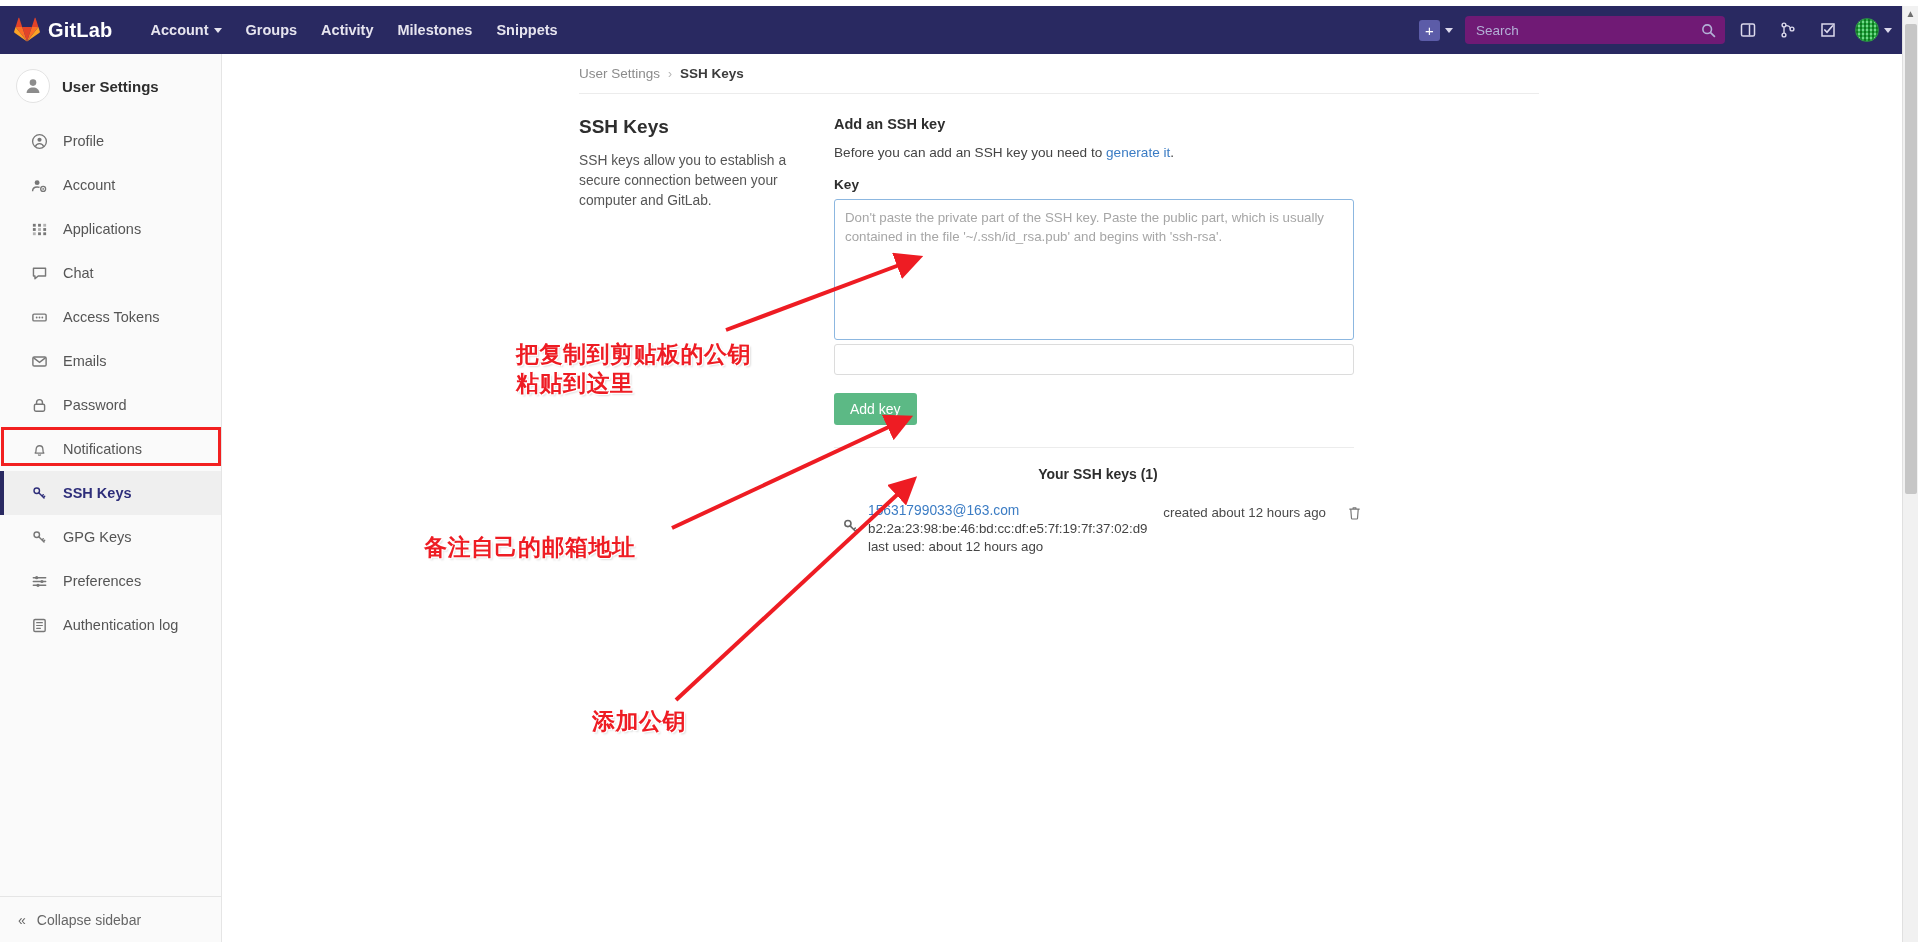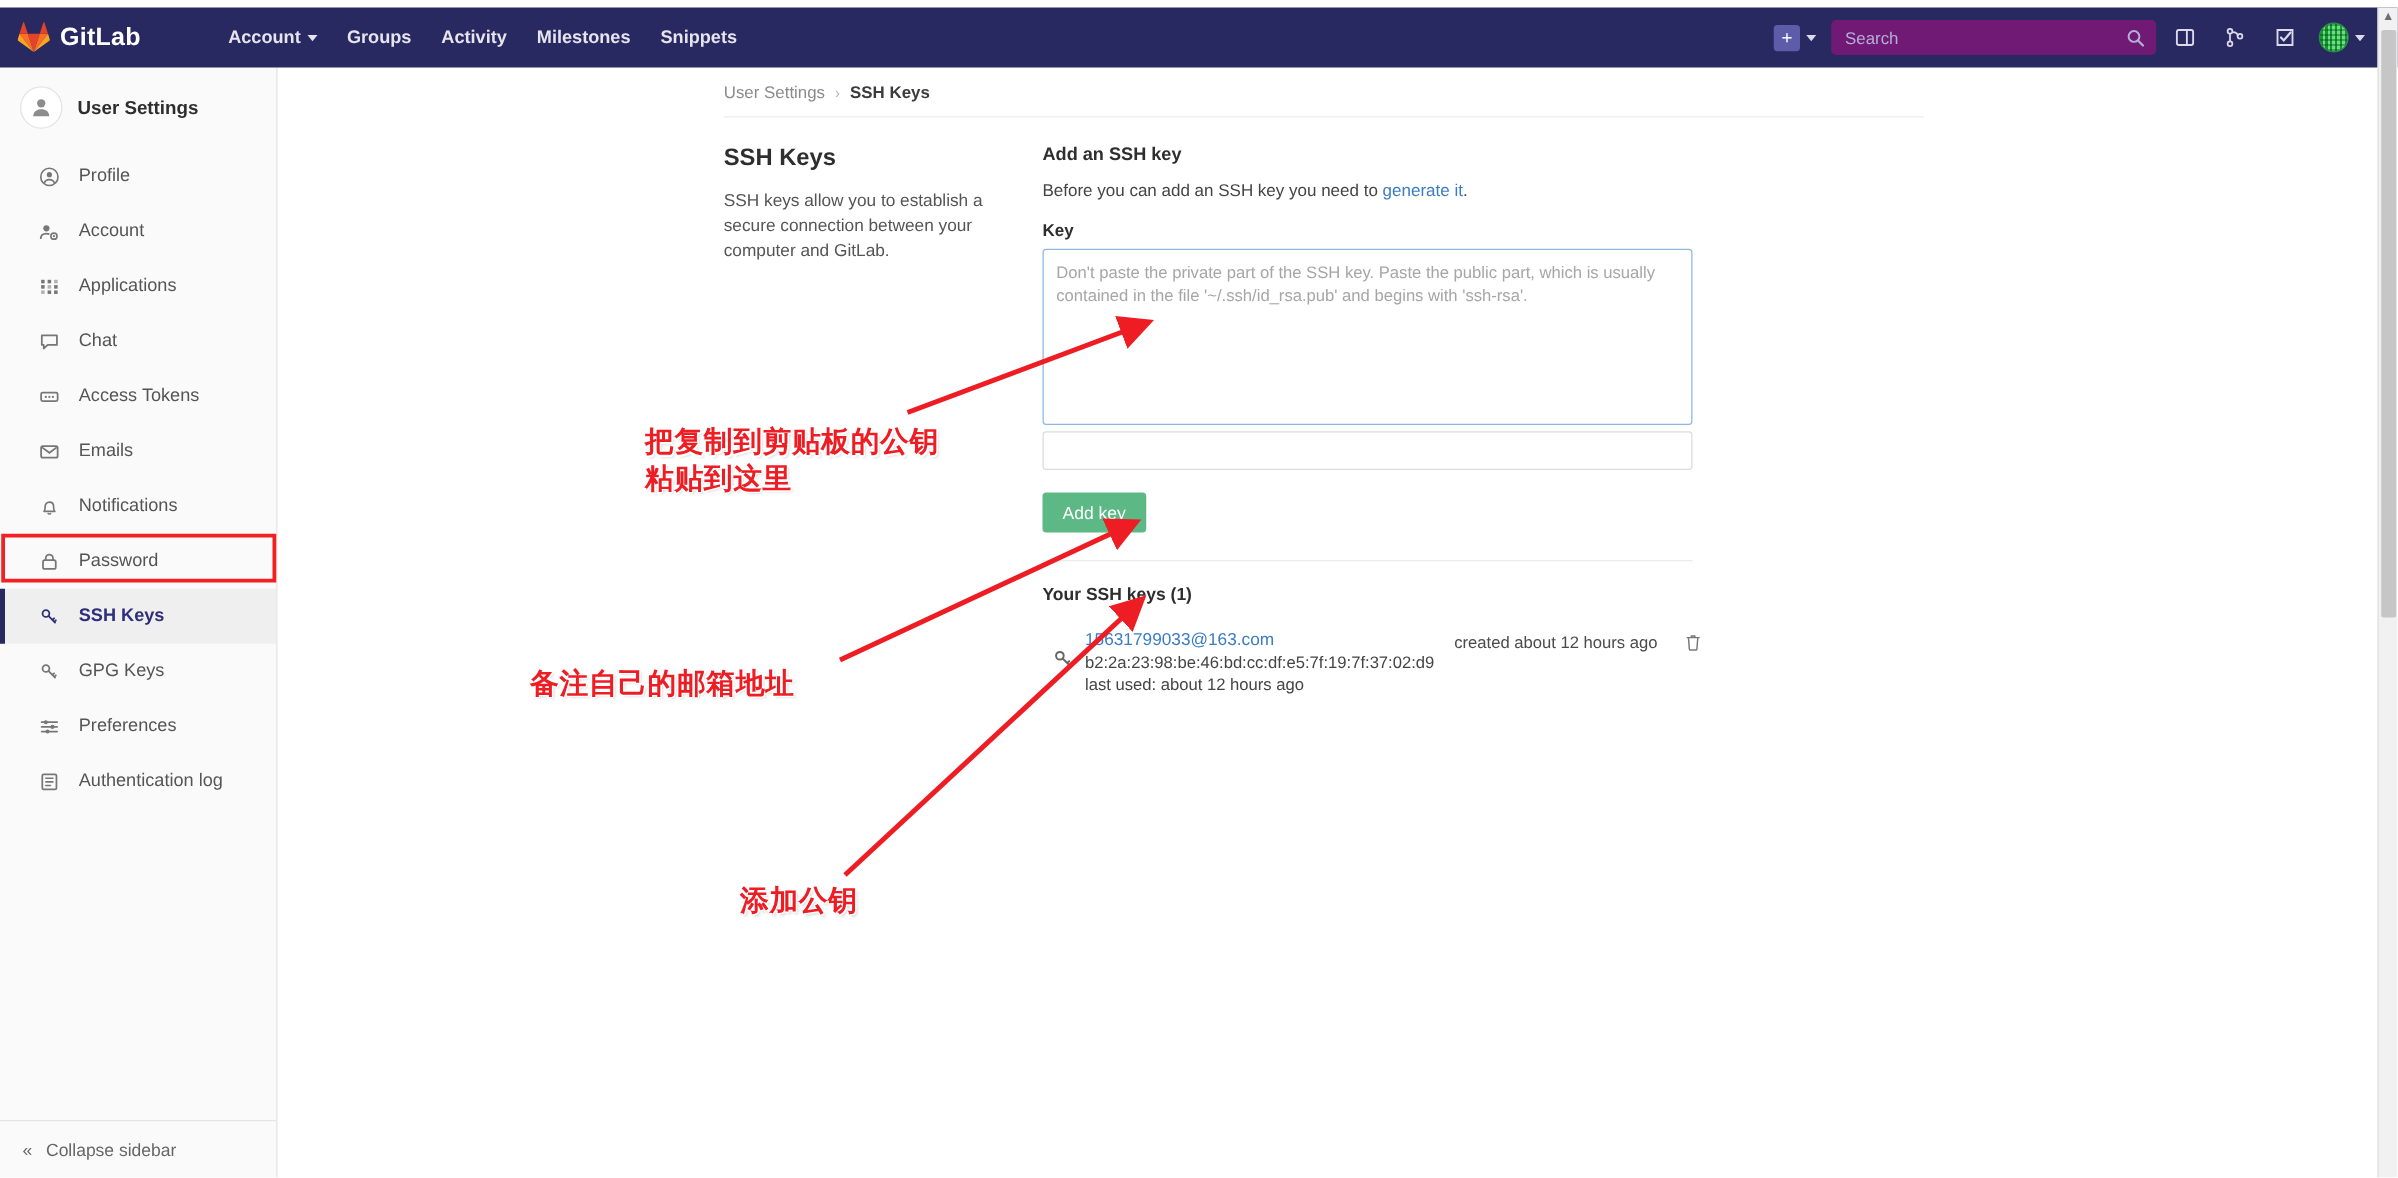--- a/index.html
+++ b/index.html
@@ -10,21 +10,21 @@
     font-family: "Liberation Sans", "DejaVu Sans", sans-serif;
     overflow: hidden;
   }
   #page { position: relative; width: 1918px; height: 942px; background: #fff; }
 
   
   .navbar {
     position: absolute; top: 6px; left: 0; width: 1918px; height: 48px;
     background: #292961; display: flex; align-items: center; z-index: 20;
   }
-  .nav-left { display: flex; align-items: center; padding-left: 14px; gap: 32px; }
+  .nav-left { display: flex; align-items: center; padding-left: 14px; }
   .brand { display: flex; align-items: center; margin-right: 26px; }
   .brand-logo { width: 26px; height: 26px; margin-right: 8px; }
   .brand-name { color: #fff; font-size: 20px; font-weight: 600; letter-spacing: .2px; }
   .nav-items { display: flex; align-items: center; }
   .nav-item {
     color: #e6e4ef; font-size: 14.5px; font-weight: 600;
     padding: 6px 12px; cursor: pointer; display: flex; align-items: center; gap: 5px;
     white-space: nowrap;
   }
   .caret { width: 0; height: 0; border-left: 4px solid transparent; border-right: 4px solid transparent;
@@ -119,21 +119,21 @@
   .title-input {
     width: 520px; height: 31px; border: 1px solid #dcdcdc; border-radius: 3px;
     padding: 0 9px; font-size: 13.5px; font-family: inherit; outline: none; background: #fff;
   }
   .addkey-btn {
     margin-top: 18px; background: #5cb985; border: none; border-radius: 3px;
     color: #fff; font-size: 14px; font-family: inherit; font-weight: 400;
     padding: 8px 16px; cursor: pointer;
   }
   .sec-rule { width: 520px; height: 1px; background: #ececec; margin: 22px 0 0 0; }
-  .keys-head { font-size: 14px; font-weight: 600; color: #2e2e2e; margin-top: 18px; }
+  .keys-head { font-size: 14px; font-weight: 600; color: #2e2e2e; margin-top: 18px; text-align: center; }
   .key-row { display: flex; align-items: flex-start; margin-top: 21px; }
   .key-ico { width: 34px; padding-top: 13px; flex: none; display: flex; justify-content: center; color: #666; }
   .key-info { flex: 1; }
   .key-title { color: #3b7cc4; font-size: 13.8px; cursor: pointer; text-decoration: none; display: block; }
   .key-fp { color: #444; font-size: 13.3px; margin-top: 3px; }
   .key-used { color: #444; font-size: 13.3px; margin-top: 3px; }
   .key-meta { display: flex; align-items: flex-start; gap: 21px; padding-top: 2px; }
   .key-created { color: #4a4a4a; font-size: 13.3px; white-space: nowrap; }
   .trash { color: #777; cursor: pointer; }
 
@@ -309,34 +309,34 @@
           <svg width="17" height="17" viewBox="0 0 18 18">
               <rect x="2" y="4.2" width="14" height="9.6" rx="1.4" fill="none" stroke="#777" stroke-width="1.5"></rect>
               <path d="M2.8 5.2L9 9.8l6.2-4.6" fill="none" stroke="#777" stroke-width="1.5"></path>
             </svg>
         </span>
         <span>Emails</span>
       </div>
       <div class="sb-item">
         <span class="sb-ico">
           <svg width="17" height="17" viewBox="0 0 18 18">
+              <rect x="3.6" y="7.6" width="10.8" height="7.4" rx="1.5" fill="none" stroke="#777" stroke-width="1.5"></rect>
+              <path d="M5.9 7.6V5.9a3.1 3.1 0 016.2 0v1.7" fill="none" stroke="#777" stroke-width="1.5"></path>
+            </svg>
+        </span>
+        <span>Password</span>
+      </div>
+      <div class="sb-item">
+        <span class="sb-ico">
+          <svg width="17" height="17" viewBox="0 0 18 18">
               <path d="M4.4 12.8c1-.9 1-1.8 1-3.9 0-2.3 1.5-3.9 3.6-3.9s3.6 1.6 3.6 3.9c0 2.1 0 3 1 3.9z" fill="none" stroke="#777" stroke-width="1.4" stroke-linejoin="round"></path>
               <path d="M7.7 14.2a1.4 1.4 0 002.6 0" fill="none" stroke="#777" stroke-width="1.3"></path>
             </svg>
         </span>
         <span>Notifications</span>
-      </div>
-      <div class="sb-item">
-        <span class="sb-ico">
-          <svg width="17" height="17" viewBox="0 0 18 18">
-              <rect x="3.6" y="7.6" width="10.8" height="7.4" rx="1.5" fill="none" stroke="#777" stroke-width="1.5"></rect>
-              <path d="M5.9 7.6V5.9a3.1 3.1 0 016.2 0v1.7" fill="none" stroke="#777" stroke-width="1.5"></path>
-            </svg>
-        </span>
-        <span>Password</span>
       </div>
       <div class="sb-item active">
         <span class="sb-ico">
           <svg width="17" height="17" viewBox="0 0 18 18">
               <circle cx="6.1" cy="6.1" r="2.9" fill="none" stroke="#2e2e7a" stroke-width="1.5"></circle>
               <path d="M8.2 8.2l5.6 5.6M11.6 11.6l1.4-1.4M13.2 13.2l1.3-1.3" fill="none" stroke="#2e2e7a" stroke-width="1.5" stroke-linecap="round"></path>
             </svg>
         </span>
         <span>SSH Keys</span>
       </div>

